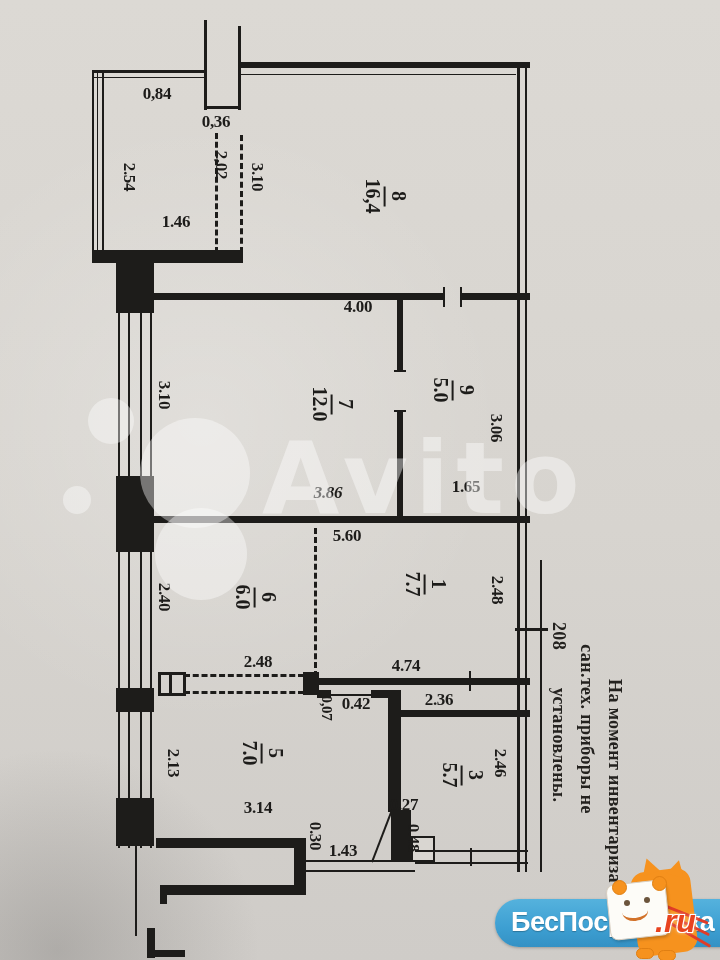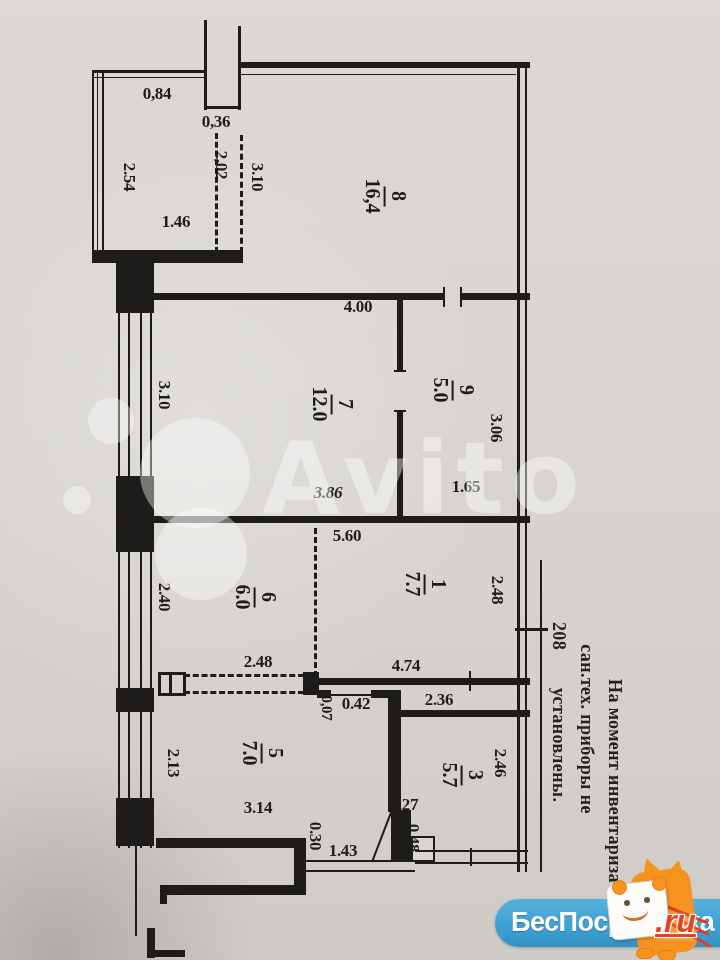--- a/index.html
+++ b/index.html
@@ -43,21 +43,21 @@
   
   .brandbar{position:absolute; left:495px; top:899px; width:230px; height:48px;
             border-radius:26px 0 0 26px; z-index:5;
             background:linear-gradient(180deg,#55b2dd 0%,#3d9fd2 60%,#3491c4 100%);
             box-shadow:0 1px 3px rgba(0,0,0,0.25);}
   .brandname{position:absolute; left:16px; top:8px; color:#ffffff;
              font-family:"Liberation Sans",sans-serif; font-weight:700; font-size:27px;
              text-shadow:0 1px 1px rgba(0,0,0,0.25); letter-spacing:-0.5px;}
   .tld{position:absolute; left:655px; top:903px; z-index:8; color:#e8431f;
        font-family:"Liberation Sans",sans-serif; font-weight:700; font-style:italic; font-size:32px;
-       text-shadow:-1px -1px 0 #fff,1px -1px 0 #fff,-1px 1px 0 #fff,1px 1px 0 #fff,0 0 4px #fff;text-decoration:underline;}
+       text-shadow:-1px -1px 0 #fff,1px -1px 0 #fff,-1px 1px 0 #fff,1px 1px 0 #fff,0 0 4px #fff;}
   
   .cat{position:absolute; left:600px; top:860px; width:115px; height:100px; z-index:7;}
   .cat .body{position:absolute; left:34px; top:10px; width:60px; height:84px;
              background:#f6921e; border-radius:14px; transform:rotate(-7deg);}
   .cat .ear{position:absolute; width:0; height:0; border-left:9px solid transparent;
             border-right:9px solid transparent; border-bottom:16px solid #f6921e;}
   .cat .earL{left:40px; top:-2px; transform:rotate(-18deg);}
   .cat .earR{left:68px; top:0px; transform:rotate(14deg);}
   .cat .whisker{position:absolute; width:52px; height:3px; background:#e03c28; border-radius:2px;}
   .cat .w1{left:58px; top:52px; transform:rotate(22deg);}

